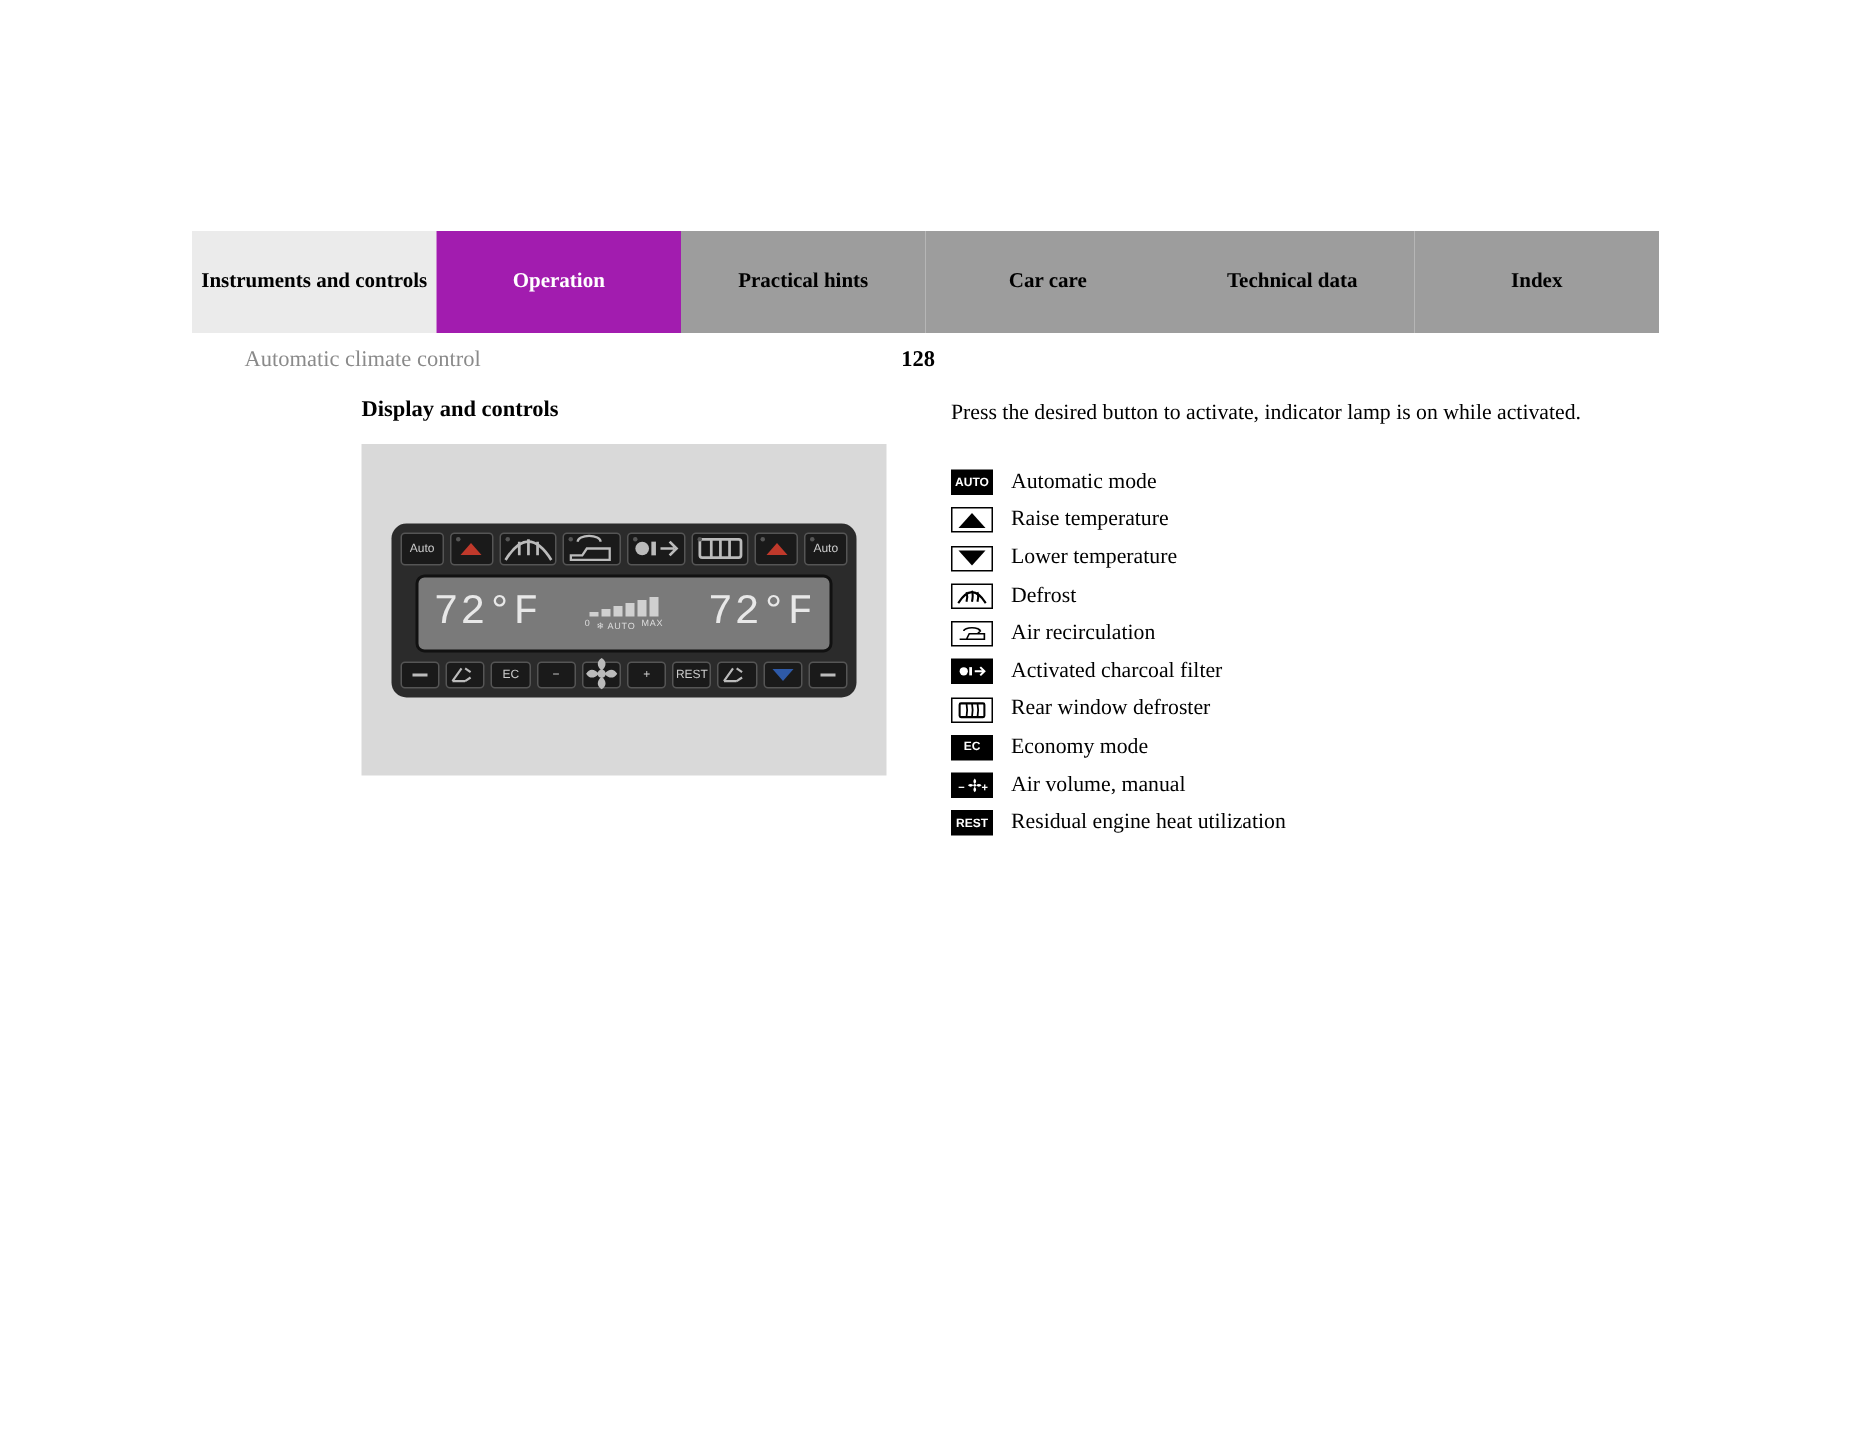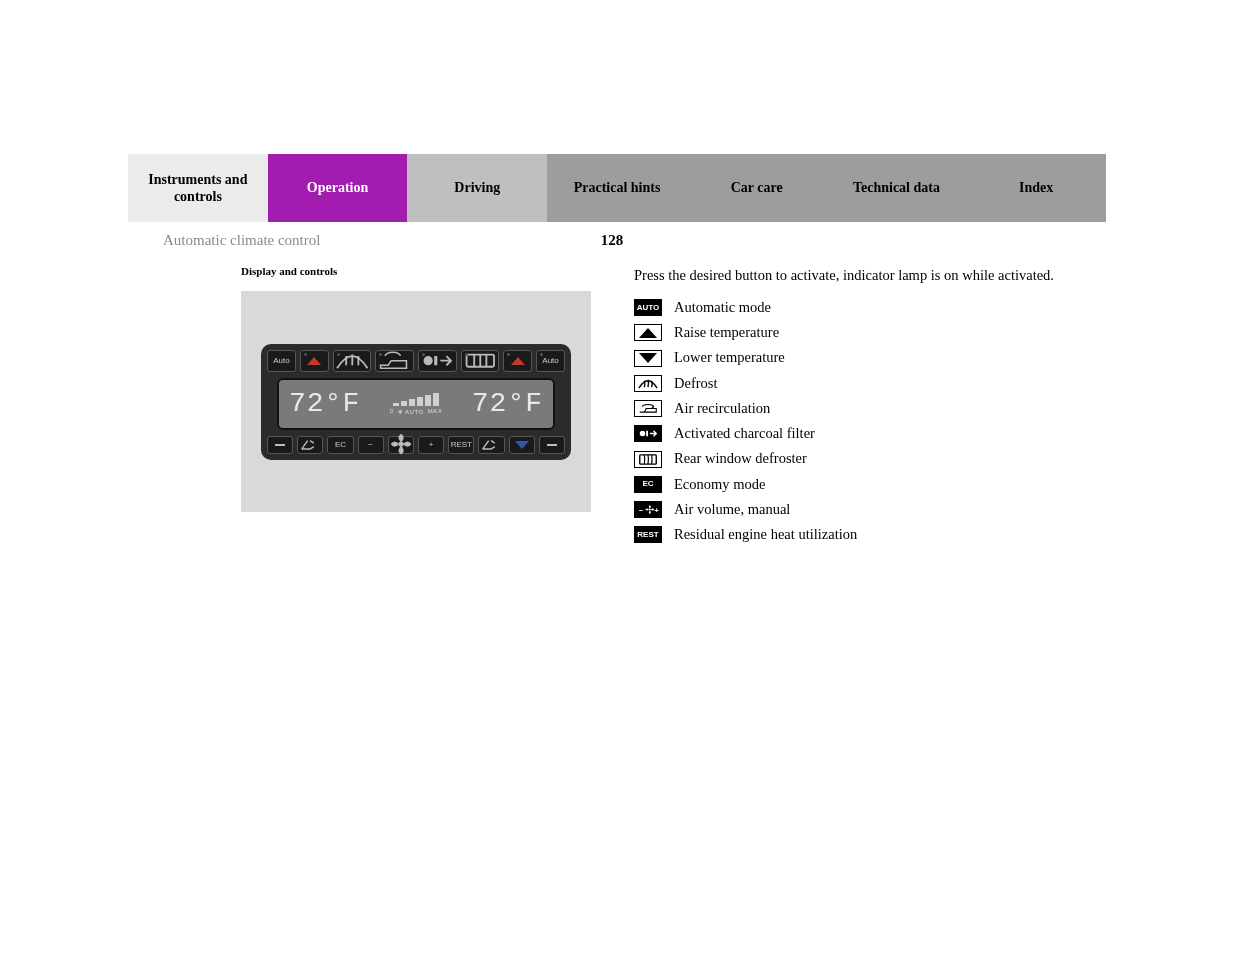--- a/index.html
+++ b/index.html
@@ -57,21 +57,21 @@
     padding-left: 113px;
   }
   .right-col {
     width: 470px;
     padding-left: 0px;
     font-size: 14.5px;
     line-height: 1.5;
   }
   .left-heading {
     font-weight: bold;
-    font-size: 11px;
+    font-size: 15px;
     margin-bottom: 14px;
   }
 
   
   .panel-wrap {
     width: 350px;
     height: 221px;
     background: #d9d9d9;
     display: flex;
     align-items: center;
@@ -124,21 +124,21 @@
   }
   .temp { font-size: 28px; letter-spacing: 1px; font-weight:300; font-family: 'Courier New', monospace;}
   .midbars {
     display:flex; flex-direction:column; align-items:center; gap:2px;
   }
   .bars { display:flex; gap:2px; align-items:flex-end; height:14px;}
   .bars span { width:6px; background:#d0d0d0; }
   .barlbl { font-size:6px; color:#ddd; display:flex; gap:4px; letter-spacing:0.5px;}
 
   
-  .intro { margin-bottom: 10px; }
+  .intro { margin-bottom: 24px; }
   .legend-row {
     display: flex;
     align-items: center;
     gap: 12px;
     margin-bottom: 3.5px;
   }
   .icon {
     width: 28px;
     height: 17px;
     display: flex;
@@ -159,23 +159,20 @@
 <body>
 
 <div class="page">
 
   <div class="tabs">
     <div class="tab tab-light">
         <span>Instruments and controls</span>
       </div>
     <div class="tab tab-active">
         <span>Operation</span>
-      </div>
-    <div class="tab tab-mid">
-        <span>Driving</span>
       </div>
     <div class="tab tab-dark">
         <span>Practical hints</span>
       </div>
     <div class="tab tab-dark">
         <span>Car care</span>
       </div>
     <div class="tab tab-dark">
         <span>Technical data</span>
       </div>

